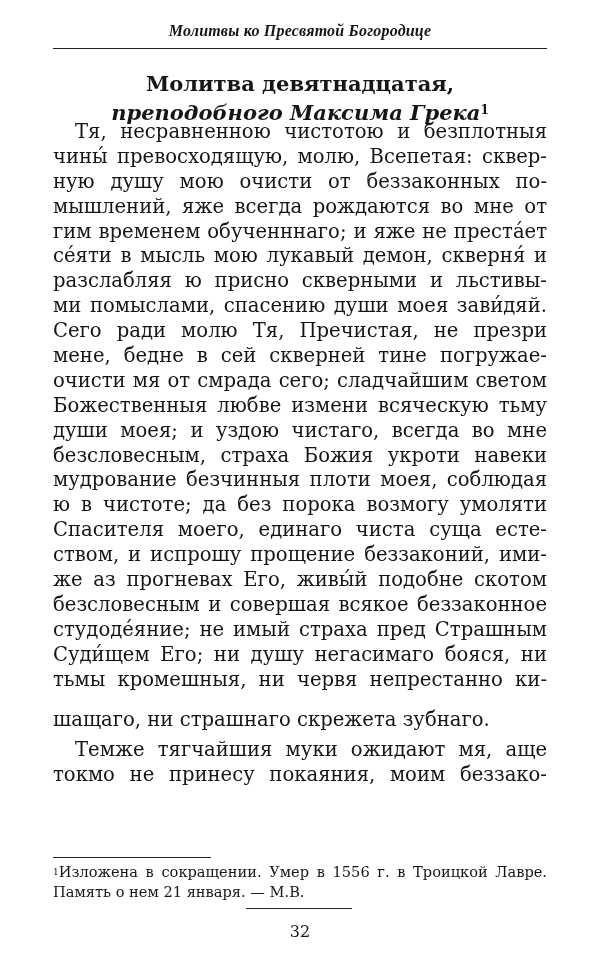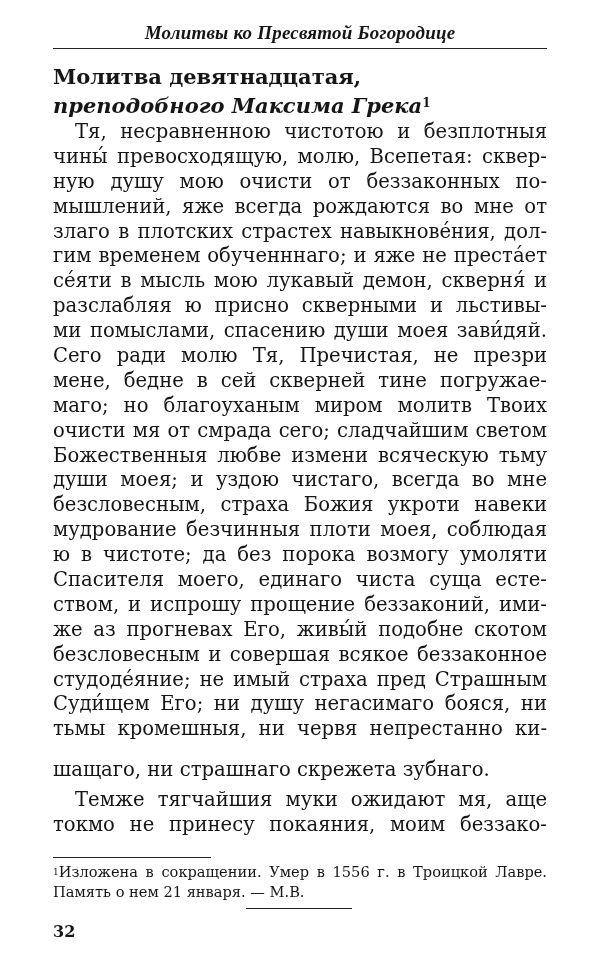--- a/index.html
+++ b/index.html
@@ -23,37 +23,37 @@
     }
     .running-head {
       position: absolute;
       top: 22px;
       left: 0;
       width: 494px;
       text-align: center;
       font-family: "Liberation Serif", serif;
       font-style: italic;
       font-weight: bold;
-      font-size: 19px;
+      font-size: 16px;
       letter-spacing: 0.2px;
     }
     .head-rule {
       position: absolute;
       top: 48px;
       left: 0;
       width: 494px;
       height: 0;
       border-top: 1.4px solid #222;
     }
     .title {
       position: absolute;
-      top: 62px;
-      left: 0;
-      width: 494px;
-      text-align: left;
+      top: 69px;
+      left: 0;
+      width: 494px;
+      text-align: center;
       font-family: "DejaVu Serif", serif;
       font-weight: bold;
       font-size: 21px;
       line-height: 29px;
     }
     .title .l2 {
       font-style: italic;
     }
     .title sup {
       font-size: 12px;
@@ -126,22 +126,23 @@
       top: 908px;
       left: 193px;
       width: 106px;
       border-top: 1.2px solid #222;
     }
     .page-number {
       position: absolute;
       top: 922px;
       left: 0;
       width: 494px;
-      font-family: "DejaVu Serif", serif;
-      font-weight: bold;
+      text-align: center;
+      font-family: "DejaVu Serif", serif;
+      font-weight: normal;
       font-size: 16px;
     }
   </style>
 </head>
 <body>
 
 <div class="page">
 
   <div class="running-head">Молитвы ко Пресвятой Богородице</div>
   <div class="head-rule"></div>
@@ -150,28 +151,26 @@
     <div>Молитва девятнадцатая,</div>
     <div class="l2"><span>преподобного Максима Грека</span><sup>1</sup></div>
   </div>
 
   <div class="body-text">
     <div>
       <span class="line indent">Тя, несравненною чистотою и безплотныя</span>
       <span class="line">чины́ превосходящую, молю, Всепетая: сквер-</span>
       <span class="line">ную душу мою очисти от беззаконных по-</span>
       <span class="line">мышлений, яже всегда рождаются во мне от</span>
-      <span class="line">злаго в плотских страстех навыкнове́ния, дол-</span>
       <span class="line">гим временем обученннаго; и яже не преста́ет</span>
       <span class="line">се́яти в мысль мою лукавый демон, скверня́ и</span>
       <span class="line">разслабляя ю присно скверными и льстивы-</span>
       <span class="line">ми помыслами, спасению души моея зави́дяй.</span>
       <span class="line">Сего ради молю Тя, Пречистая, не презри</span>
       <span class="line">мене, бедне в сей скверней тине погружае-</span>
-      <span class="line">маго; но благоуханым миром молитв Твоих</span>
       <span class="line">очисти мя от смрада сего; сладчайшим светом</span>
       <span class="line">Божественныя любве измени всяческую тьму</span>
       <span class="line">души моея; и уздою чистаго, всегда во мне</span>
       <span class="line">безсловесным, страха Божия укроти навеки</span>
       <span class="line">мудрование безчинныя плоти моея, соблюдая</span>
       <span class="line">ю в чистоте; да без порока возмогу умоляти</span>
       <span class="line">Спасителя моего, единаго чиста суща есте-</span>
       <span class="line">ством, и испрошу прощение беззаконий, ими-</span>
       <span class="line">же аз прогневах Его, живы́й подобне скотом</span>
       <span class="line">безсловесным и совершая всякое беззаконное</span>

